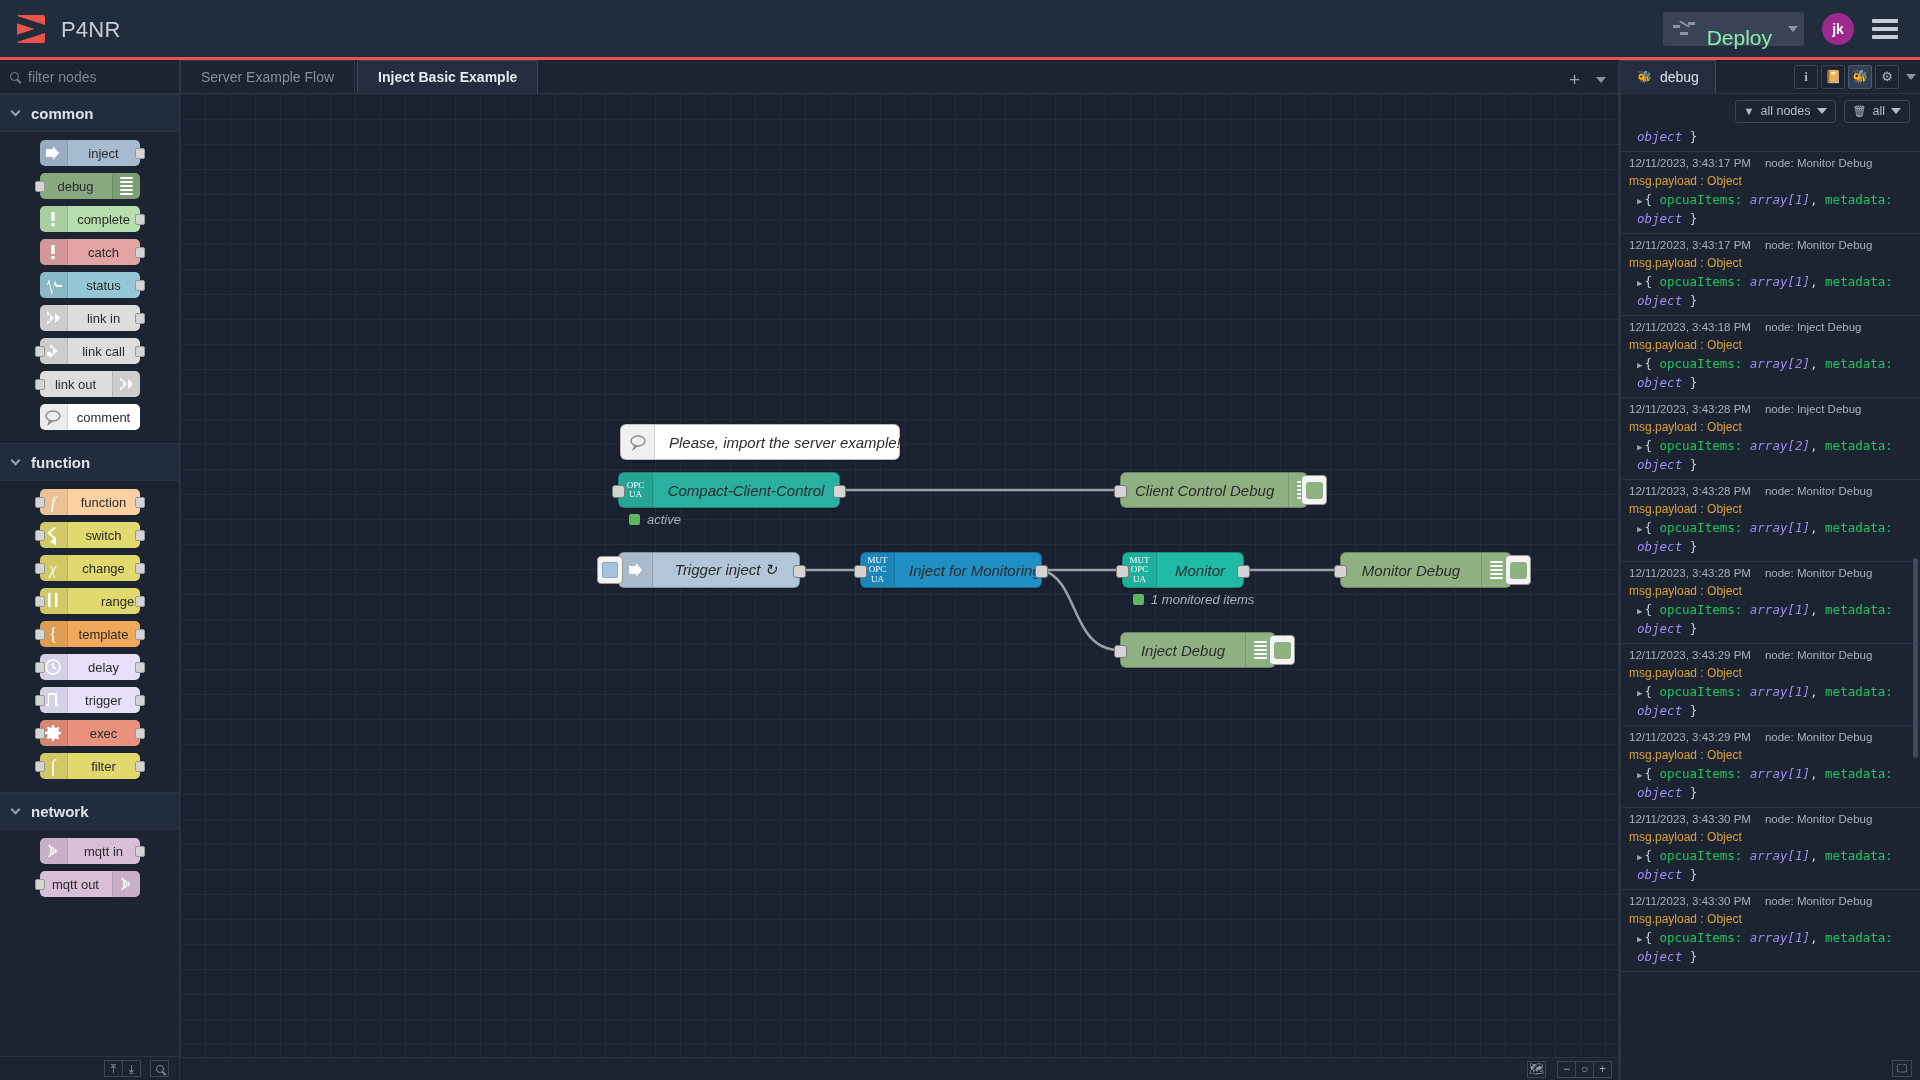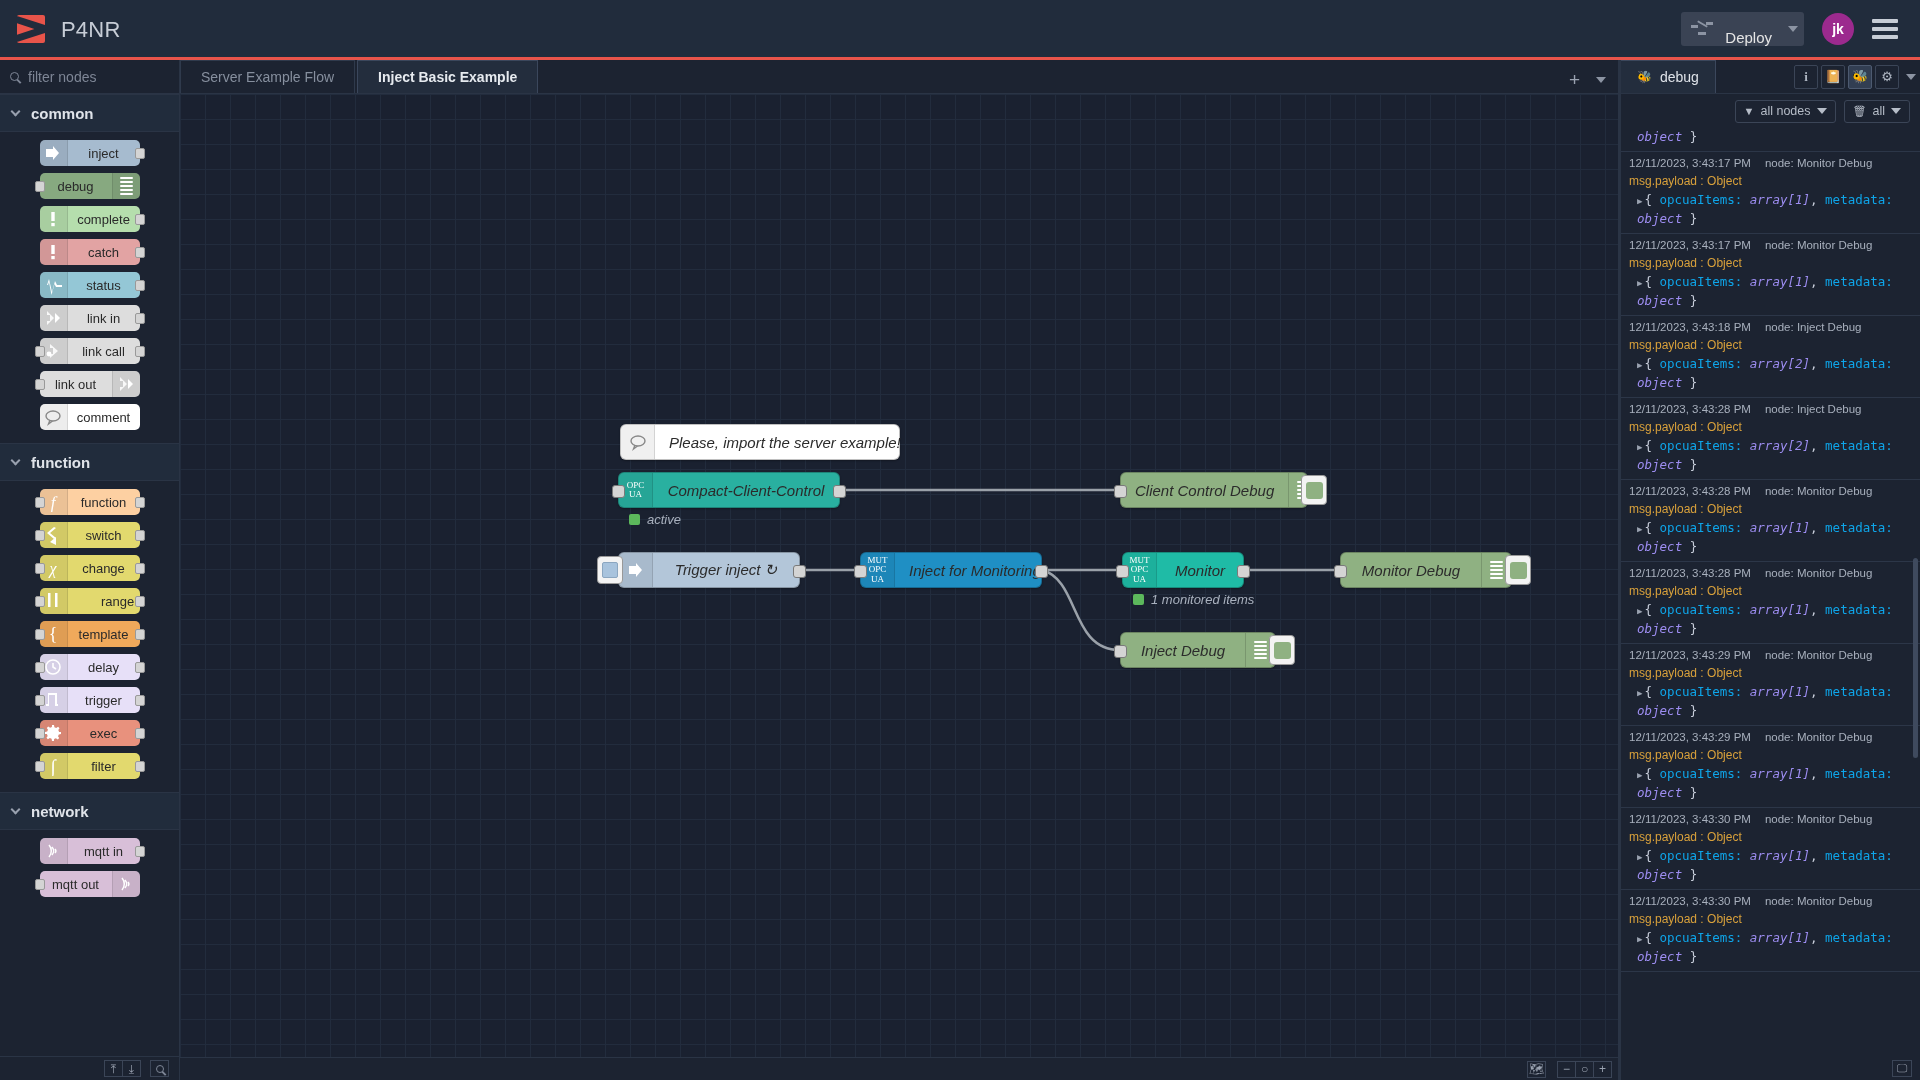--- a/index.html
+++ b/index.html
@@ -33,21 +33,21 @@
   }
   #header-right {
     margin-left: auto; display: flex; align-items: center; gap: 18px;
     padding-right: 22px;
   }
   #deploy-btn {
     display: flex; align-items: center; height: 34px;
     background: #3a4354; border-radius: 3px; padding: 0 6px 0 10px;
     cursor: default;
   }
-  #deploy-label { color: #e5e5e5; font-size: 15px; margin: 18px 16px 0 12px; }
+  #deploy-label { color: #86efac; font-size: 21px; margin: 18px 16px 0 12px; }
   .caret-down {
     width: 0; height: 0; border-left: 5px solid transparent;
     border-right: 5px solid transparent; border-top: 6px solid #8c94a3;
   }
   #deploy-icon { position: relative; width: 22px; height: 16px; }
   #deploy-icon i {
     position: absolute; background: #8c94a3; display: block;
   }
   #deploy-icon i:nth-child(1) { left:0; top:4px; width:7px; height:3px; }
   #deploy-icon i:nth-child(2) { left:15px; top:1px; width:7px; height:3px; }
@@ -229,21 +229,21 @@
   #debug-list { flex: 1; overflow: hidden; position: relative; }
   .dmsg { border-bottom: 1px solid #2c3648; padding: 5px 8px 6px 8px; }
   .dmsg.top-clip { padding-top: 0; }
   .dmeta { display: flex; gap: 14px; font-size: 11.5px; color: #a8b0bd; padding-bottom: 3px; }
   .dtopic { font-size: 12px; color: #d9a13b; padding: 2px 0 3px 0; }
   .dbody {
     font-family: "DejaVu Sans Mono", monospace; font-size: 12.5px;
     color: #c8cedb; line-height: 17px; padding-left: 8px;
   }
   .dbody .arw { color: #9aa2b0; font-size: 9px; margin-right: 2px; }
-  .dbody .key { color: #0ea5e9; }
+  .dbody .key { color: #22c55e; }
   .dbody .typ { color: #9d8df1; font-style: italic; }
   #sb-scrollbar {
     position: absolute; right: 2px; top: 430px; width: 5px; height: 200px;
     background: #3f4a5e; border-radius: 3px;
   }
   #vsplit {
     position: absolute; top: 60px; right: 300px; width: 2px; bottom: 0;
     background: #2a3445;
   }
 </style>

